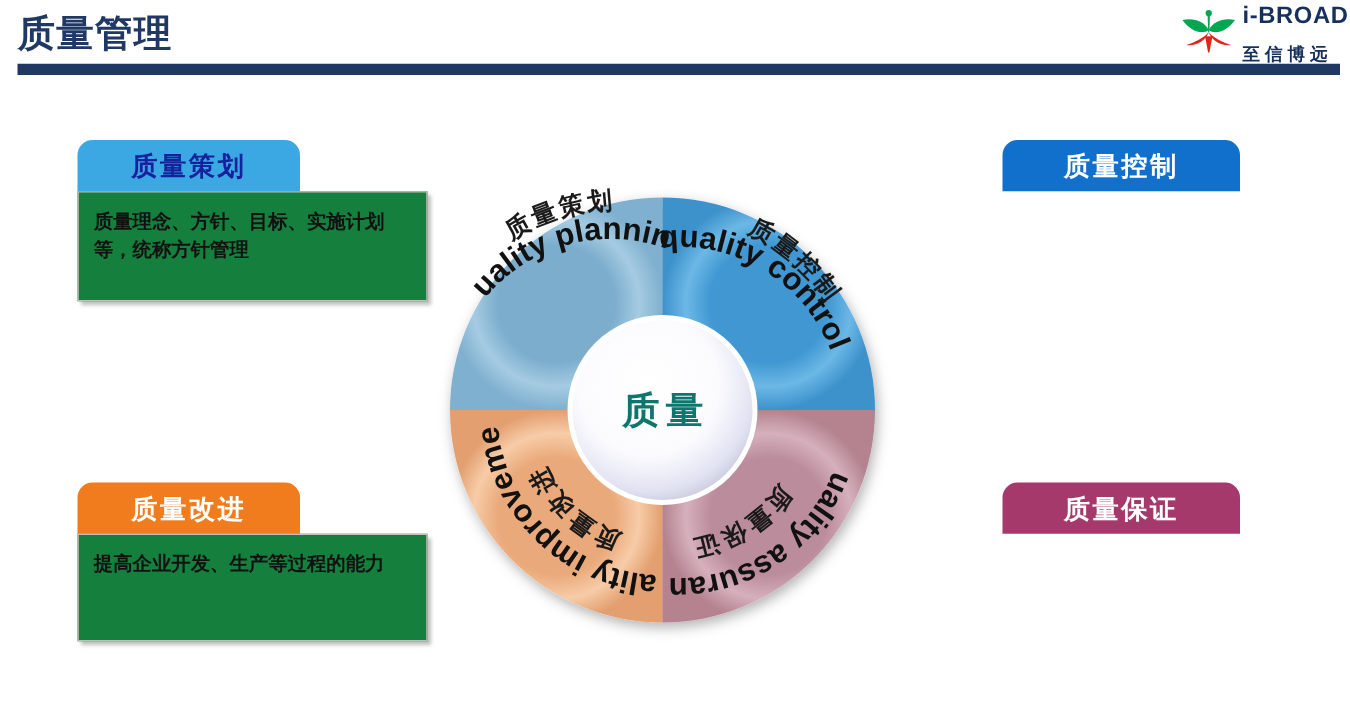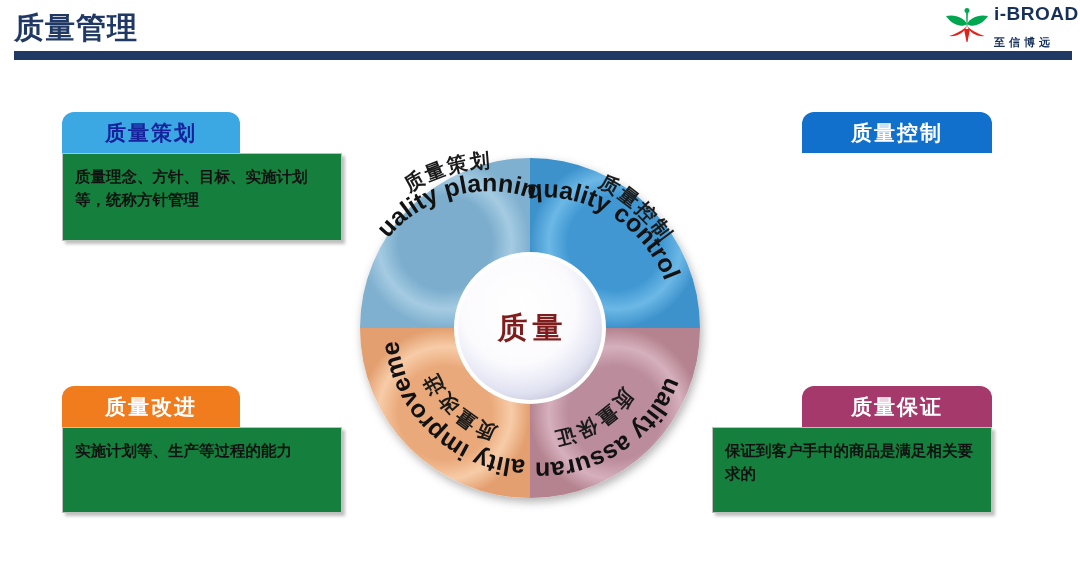--- a/index.html
+++ b/index.html
@@ -65,21 +65,21 @@
     justify-content: flex-start;
     line-height: 1;
   }
   #logo-name {
     font-size: 19px;
     font-weight: bold;
     color: #16305c;
     letter-spacing: 0.5px;
   }
   #logo-sub {
-    font-size: 11px;
+    font-size: 14px;
     font-weight: bold;
     color: #16305c;
     letter-spacing: 4px;
     margin-top: 14px;
   }
 
   
   .card {
     position: absolute;
     width: 280px;
@@ -156,21 +156,21 @@
     flex-direction: column;
     align-items: center;
     justify-content: center;
     gap: 14px;
     pointer-events: none;
   }
   .center-line {
     font-family: "DejaVu Serif", "Liberation Serif", serif;
     font-size: 30px;
     font-weight: bold;
-    color: #7f1d1d;
+    color: #0f766e;
     letter-spacing: 5px;
     text-indent: 5px;
     text-align: right;
   }
 </style>
 </head>
 <body>
 
 <div id="header">
   <div id="page-title">质量管理</div>
@@ -289,19 +289,18 @@
   <div class="card-badge">质量策划</div>
   <div class="card-body">质量理念、方针、目标、实施计划等，统称方针管理</div>
 </div>
 
 <div class="card" id="card-control">
   <div class="card-badge">质量控制</div>
 </div>
 
 <div class="card" id="card-improve">
   <div class="card-badge">质量改进</div>
-  <div class="card-body">实施计划等、生产等过程的能力</div>
+  <div class="card-body">提高企业开发、生产等过程的能力</div>
 </div>
 
 <div class="card" id="card-assurance">
   <div class="card-badge">质量保证</div>
-  <div class="card-body">保证到客户手中的商品是满足相关要求的</div>
 </div>
 
 </body></html>

